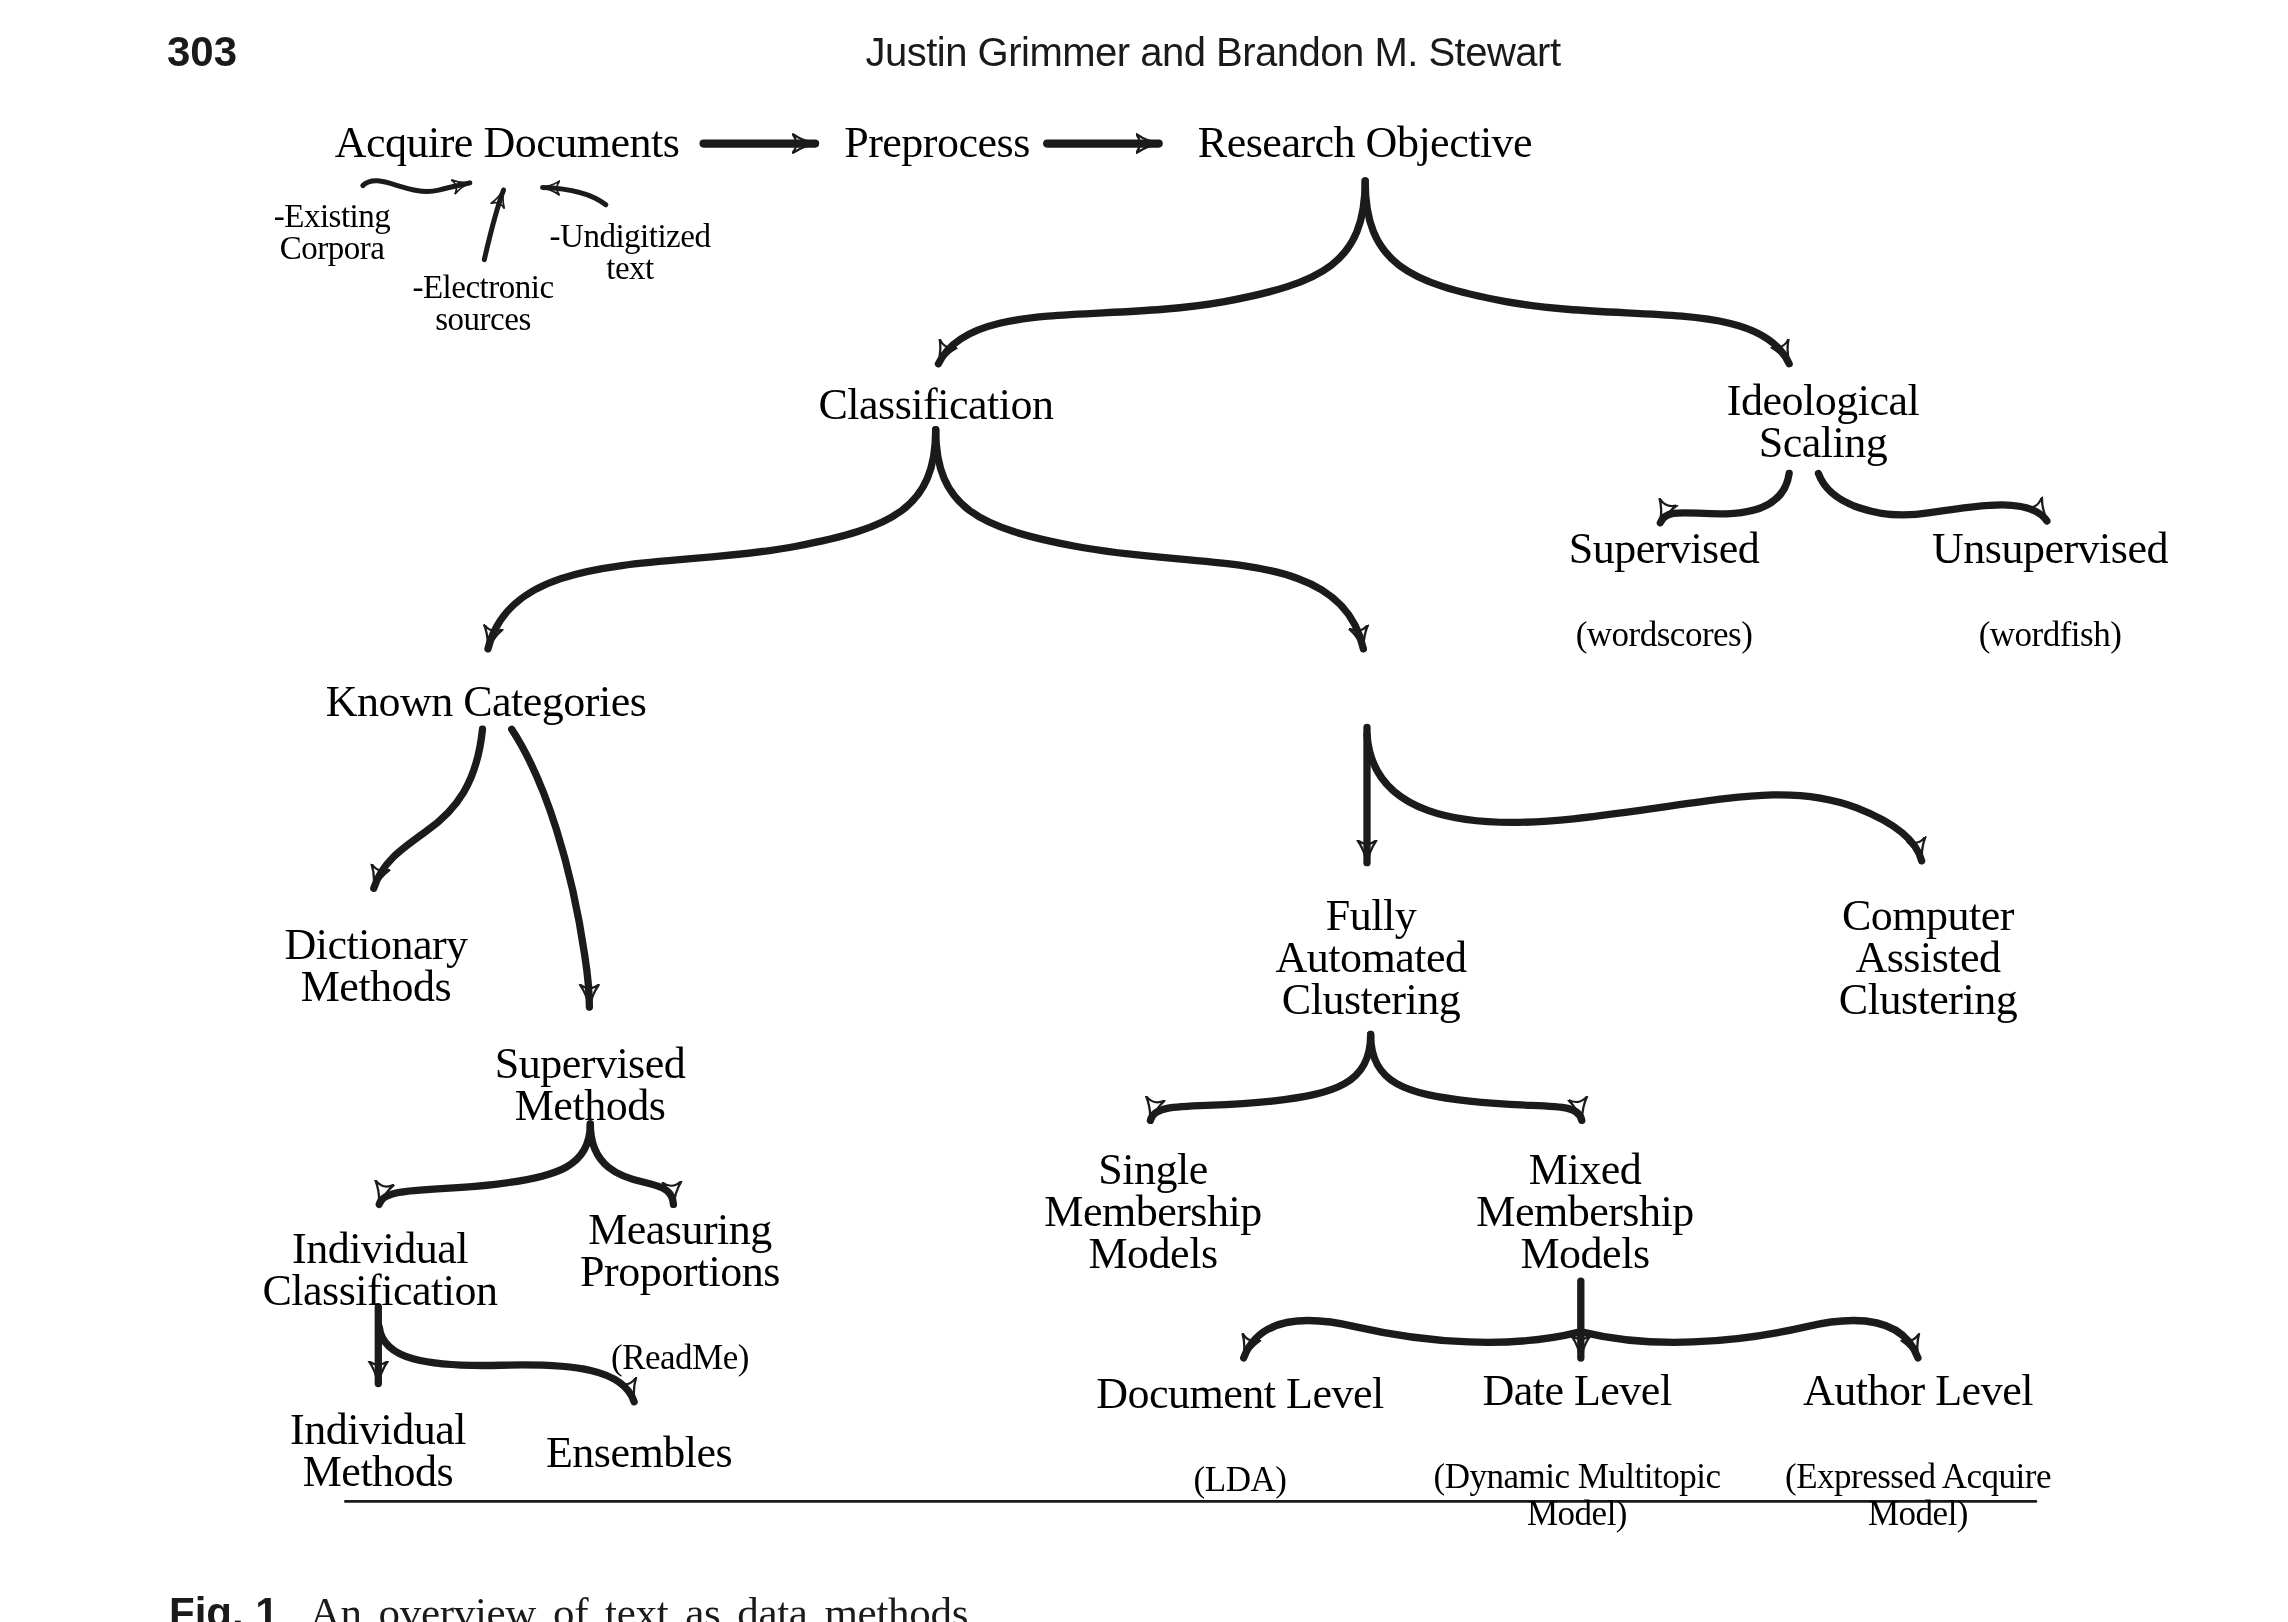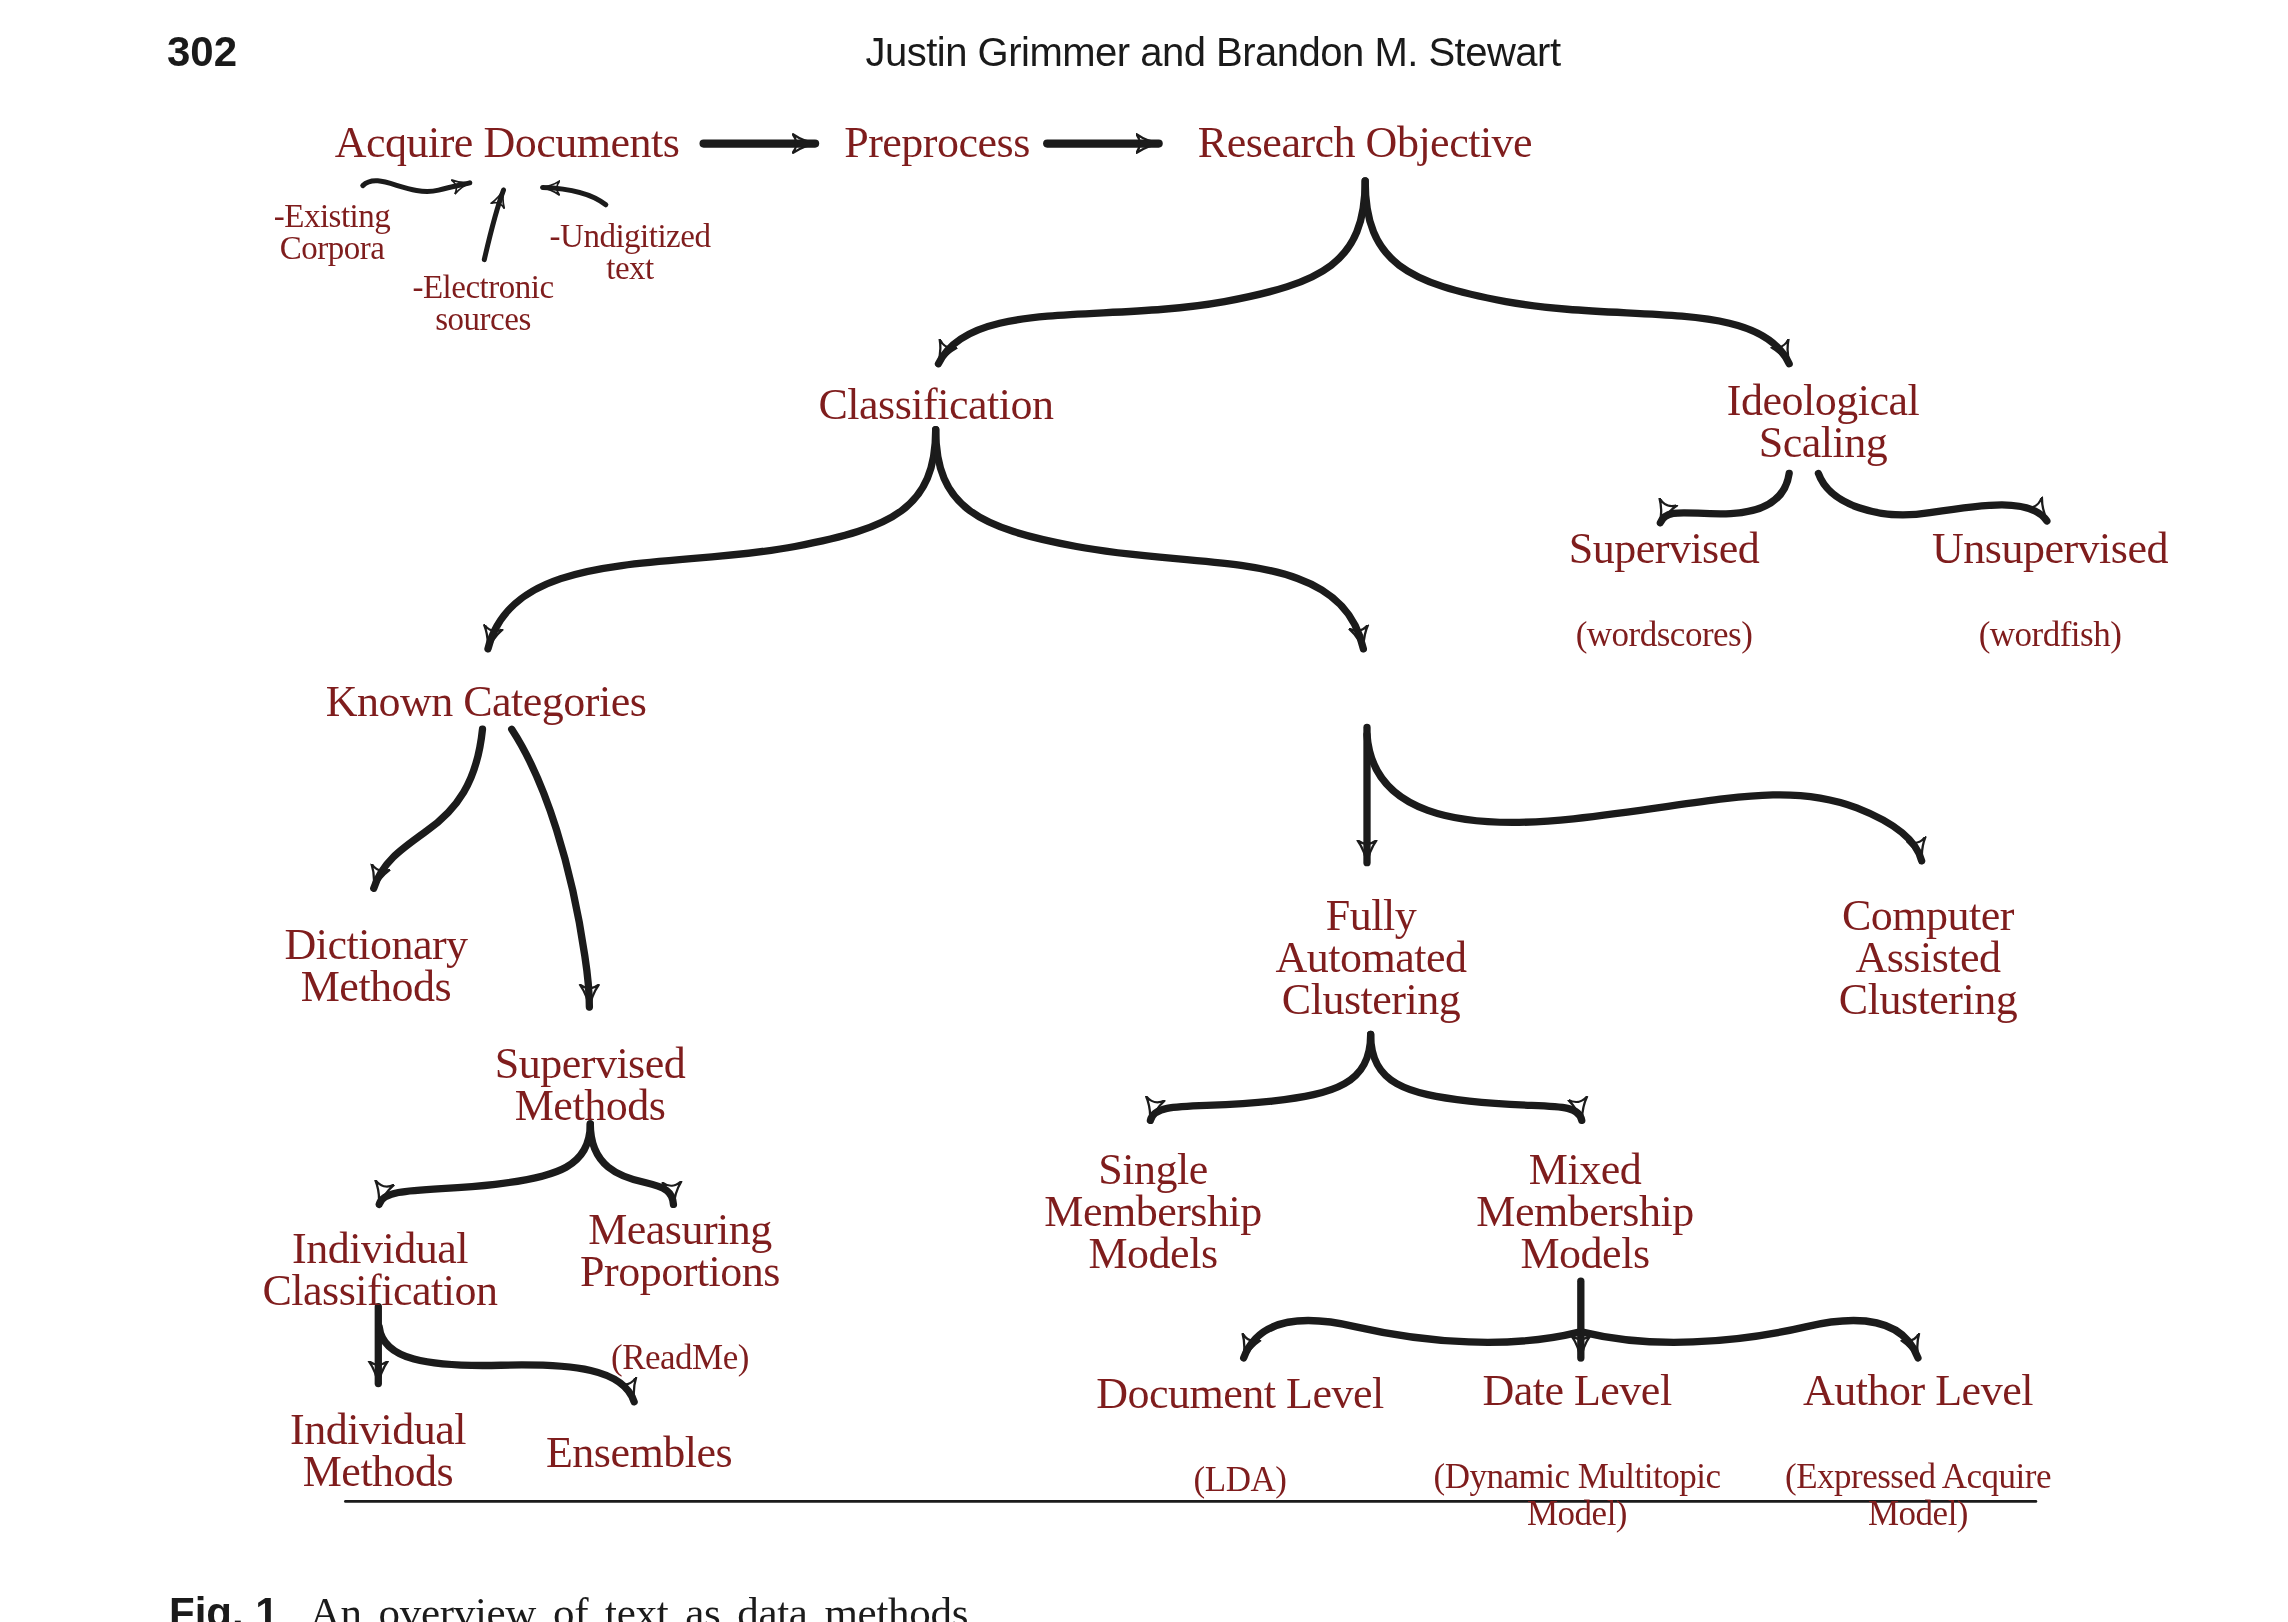--- a/index.html
+++ b/index.html
@@ -1,38 +1,38 @@
 <!DOCTYPE html>
 <html style="font-size:14.6px"><head>
 <meta charset="utf-8">
 <style>
   html,body{margin:0;padding:0;background:#ffffff;}
   #page{position:relative;width:2289px;height:1623px;background:#ffffff;overflow:hidden;
         font-family:"Liberation Serif",serif;color:#1b1b1b;}
   #arrow-layer{position:absolute;left:0;top:0;z-index:1;}
   .node{position:absolute;z-index:2;transform:translate(-50%,-50%);
         text-align:center;white-space:pre-line;
-        font-size:44px;line-height:42px;letter-spacing:-0.5px;color:#7f1d1d;}
+        font-size:44px;line-height:42px;letter-spacing:-0.5px;color:#000000;}
   .node .sub{font-size:35px;line-height:37px;margin-top:3.7px;white-space:pre-line;}
   .note{font-size:33px;line-height:32px;}
   .hdr{position:absolute;z-index:2;top:31px;font-family:"Liberation Sans",sans-serif;
        font-size:40px;line-height:42px;color:#1a1a1a;}
   #page-number{left:167px;font-weight:700;font-size:42px;}
   #running-header{left:1213px;transform:translateX(-50%);font-weight:400;letter-spacing:-0.5px;}
   #caption{position:absolute;z-index:2;left:169px;top:1541px;display:flex;align-items:baseline;gap:31px;}
   #caption .cap-label{font-family:"Liberation Sans",sans-serif;font-weight:700;font-size:42px;margin-top:48px;}
   #caption .cap-text{font-size:43px;word-spacing:6.4px;letter-spacing:-0.3px;}
   svg path,svg line{stroke:#1b1b1b;fill:none;stroke-linecap:round;}
 </style>
 </head>
 <body>
 
 <div id="page">
 
-  <div class="hdr" id="page-number">302</div>
+  <div class="hdr" id="page-number">303</div>
   <div class="hdr" id="running-header">Justin Grimmer and Brandon M. Stewart</div>
 
   <svg id="arrow-layer" width="2289" height="1623" viewBox="0 0 2505 1776">
     <defs>
       <marker id="ah" viewBox="0 0 12 9.6" markerWidth="30" markerHeight="24" refX="10" refY="4.8" orient="auto" markerUnits="userSpaceOnUse">
         <path d="M 0 0.5 C 3.5 3 7.2 4.4 11.4 4.8 C 7.2 5.2 3.5 6.6 0 9.1 C 2.3 6.4 2.3 3.2 0 0.5 Z" fill="#1b1b1b" stroke="none"></path>
       </marker>
       <marker id="ahs" viewBox="0 0 12 9.6" markerWidth="23" markerHeight="18" refX="10" refY="4.8" orient="auto" markerUnits="userSpaceOnUse">
         <path d="M 0 0.5 C 3.5 3 7.2 4.4 11.4 4.8 C 7.2 5.2 3.5 6.6 0 9.1 C 2.3 6.4 2.3 3.2 0 0.5 Z" fill="#1b1b1b" stroke="none"></path>
       </marker>

